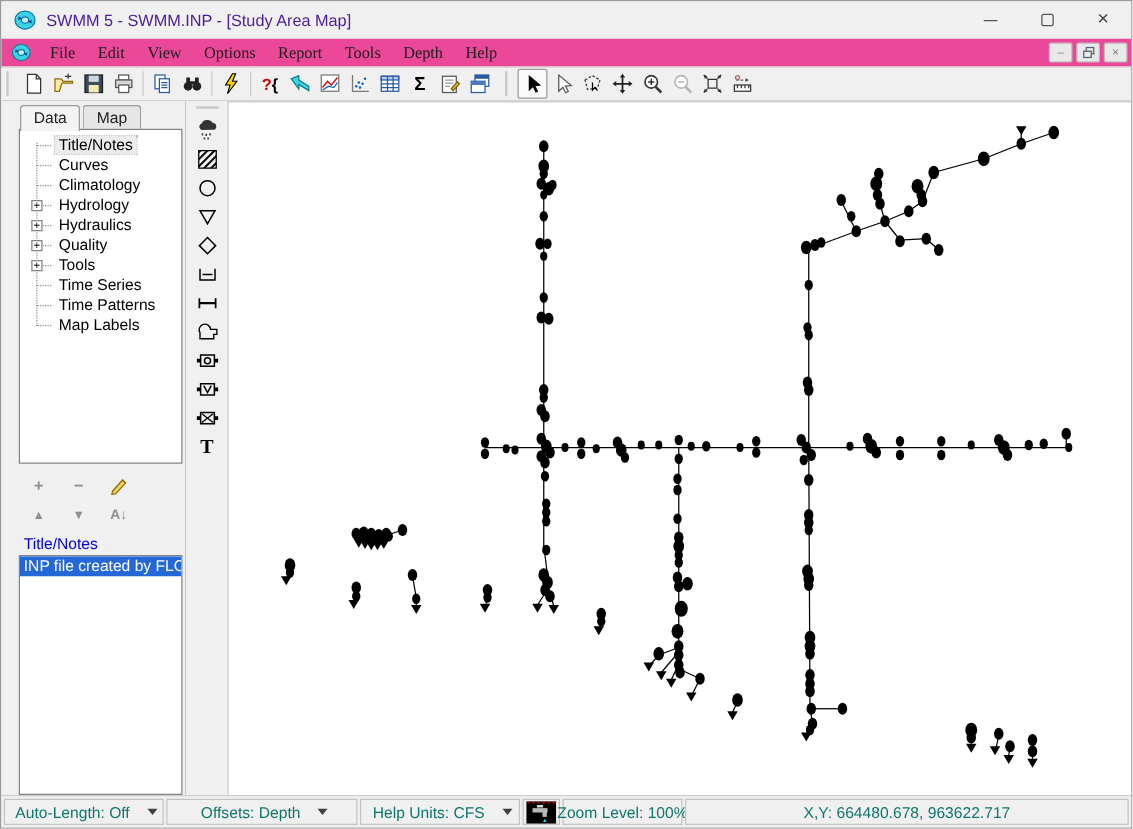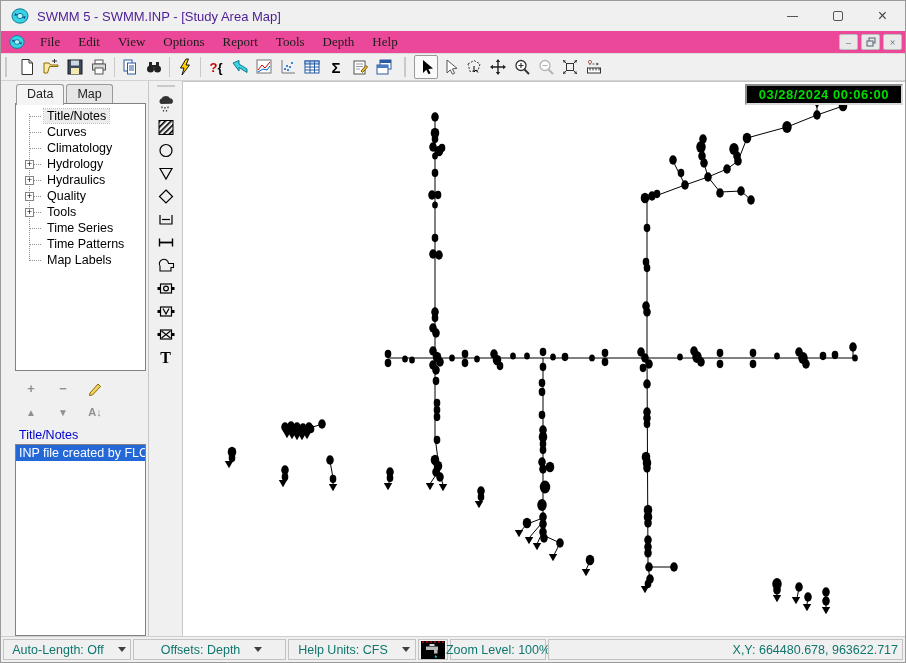--- a/index.html
+++ b/index.html
@@ -645,21 +645,20 @@
           <polygon points="772.8,595 781.2,595 777,602.2" fill="#000000"></polygon>
           <polygon points="791.8,597 800.2,597 796,604.2" fill="#000000"></polygon>
           <polygon points="802.8,604 811.2,604 807,611.2" fill="#000000"></polygon>
           <polygon points="821.8,607 830.2,607 826,614.2" fill="#000000"></polygon>
           <polygon points="282.8,431 291.2,431 287,438.2" fill="#000000"></polygon>
           <polygon points="287.8,432 296.2,432 292,439.2" fill="#000000"></polygon>
           <polygon points="292.8,433 301.2,433 297,440.2" fill="#000000"></polygon>
           <polygon points="297.8,433 306.2,433 302,440.2" fill="#000000"></polygon>
           <polygon points="302.8,432 311.2,432 307,439.2" fill="#000000"></polygon>
         </svg>
-      <div class="datetime" style="background: rgb(0, 0, 0); color: rgb(0, 220, 0);">03/28/2024 00:06:00</div>
     </div>
   </div>
 
   <div class="statusbar">
     <div class="sb-panel" style="width:128px;">
       <span class="sb-text">Auto-Length: Off</span>
         <span class="dd-arrow"></span>
     </div>
     <div class="sb-panel" style="width:153px;">
       <span class="sb-text">Offsets: Depth</span>
@@ -675,18 +674,18 @@
           <path d="M1 1h2M5 1h2M9 1h2M13 1h2M17 1h2M21 1h2" stroke="#c00000" stroke-width="1.6"></path>
           <rect x="5" y="5.5" width="12" height="3.5" fill="#b9b9b9"></rect>
           <rect x="13" y="8" width="3.5" height="4.5" fill="#b9b9b9"></rect>
           <rect x="8.5" y="3" width="5" height="2" fill="#d9d9d9"></rect>
           <path d="M14.8 14 l1.4 2.6 h-2.8 Z" fill="#20dce8"></path>
         </svg>
     </div>
     <div class="sb-panel" style="width:96px;">
       <span class="sb-text">Zoom Level: 100%</span>
     </div>
-    <div class="sb-panel" style="flex:1; justify-content:flex-end;">
+    <div class="sb-panel" style="flex:1; justify-content:center;">
       <span class="sb-text">X,Y: 664480.678, 963622.717</span>
     </div>
   </div>
 
 </div>
 
 </body></html>

